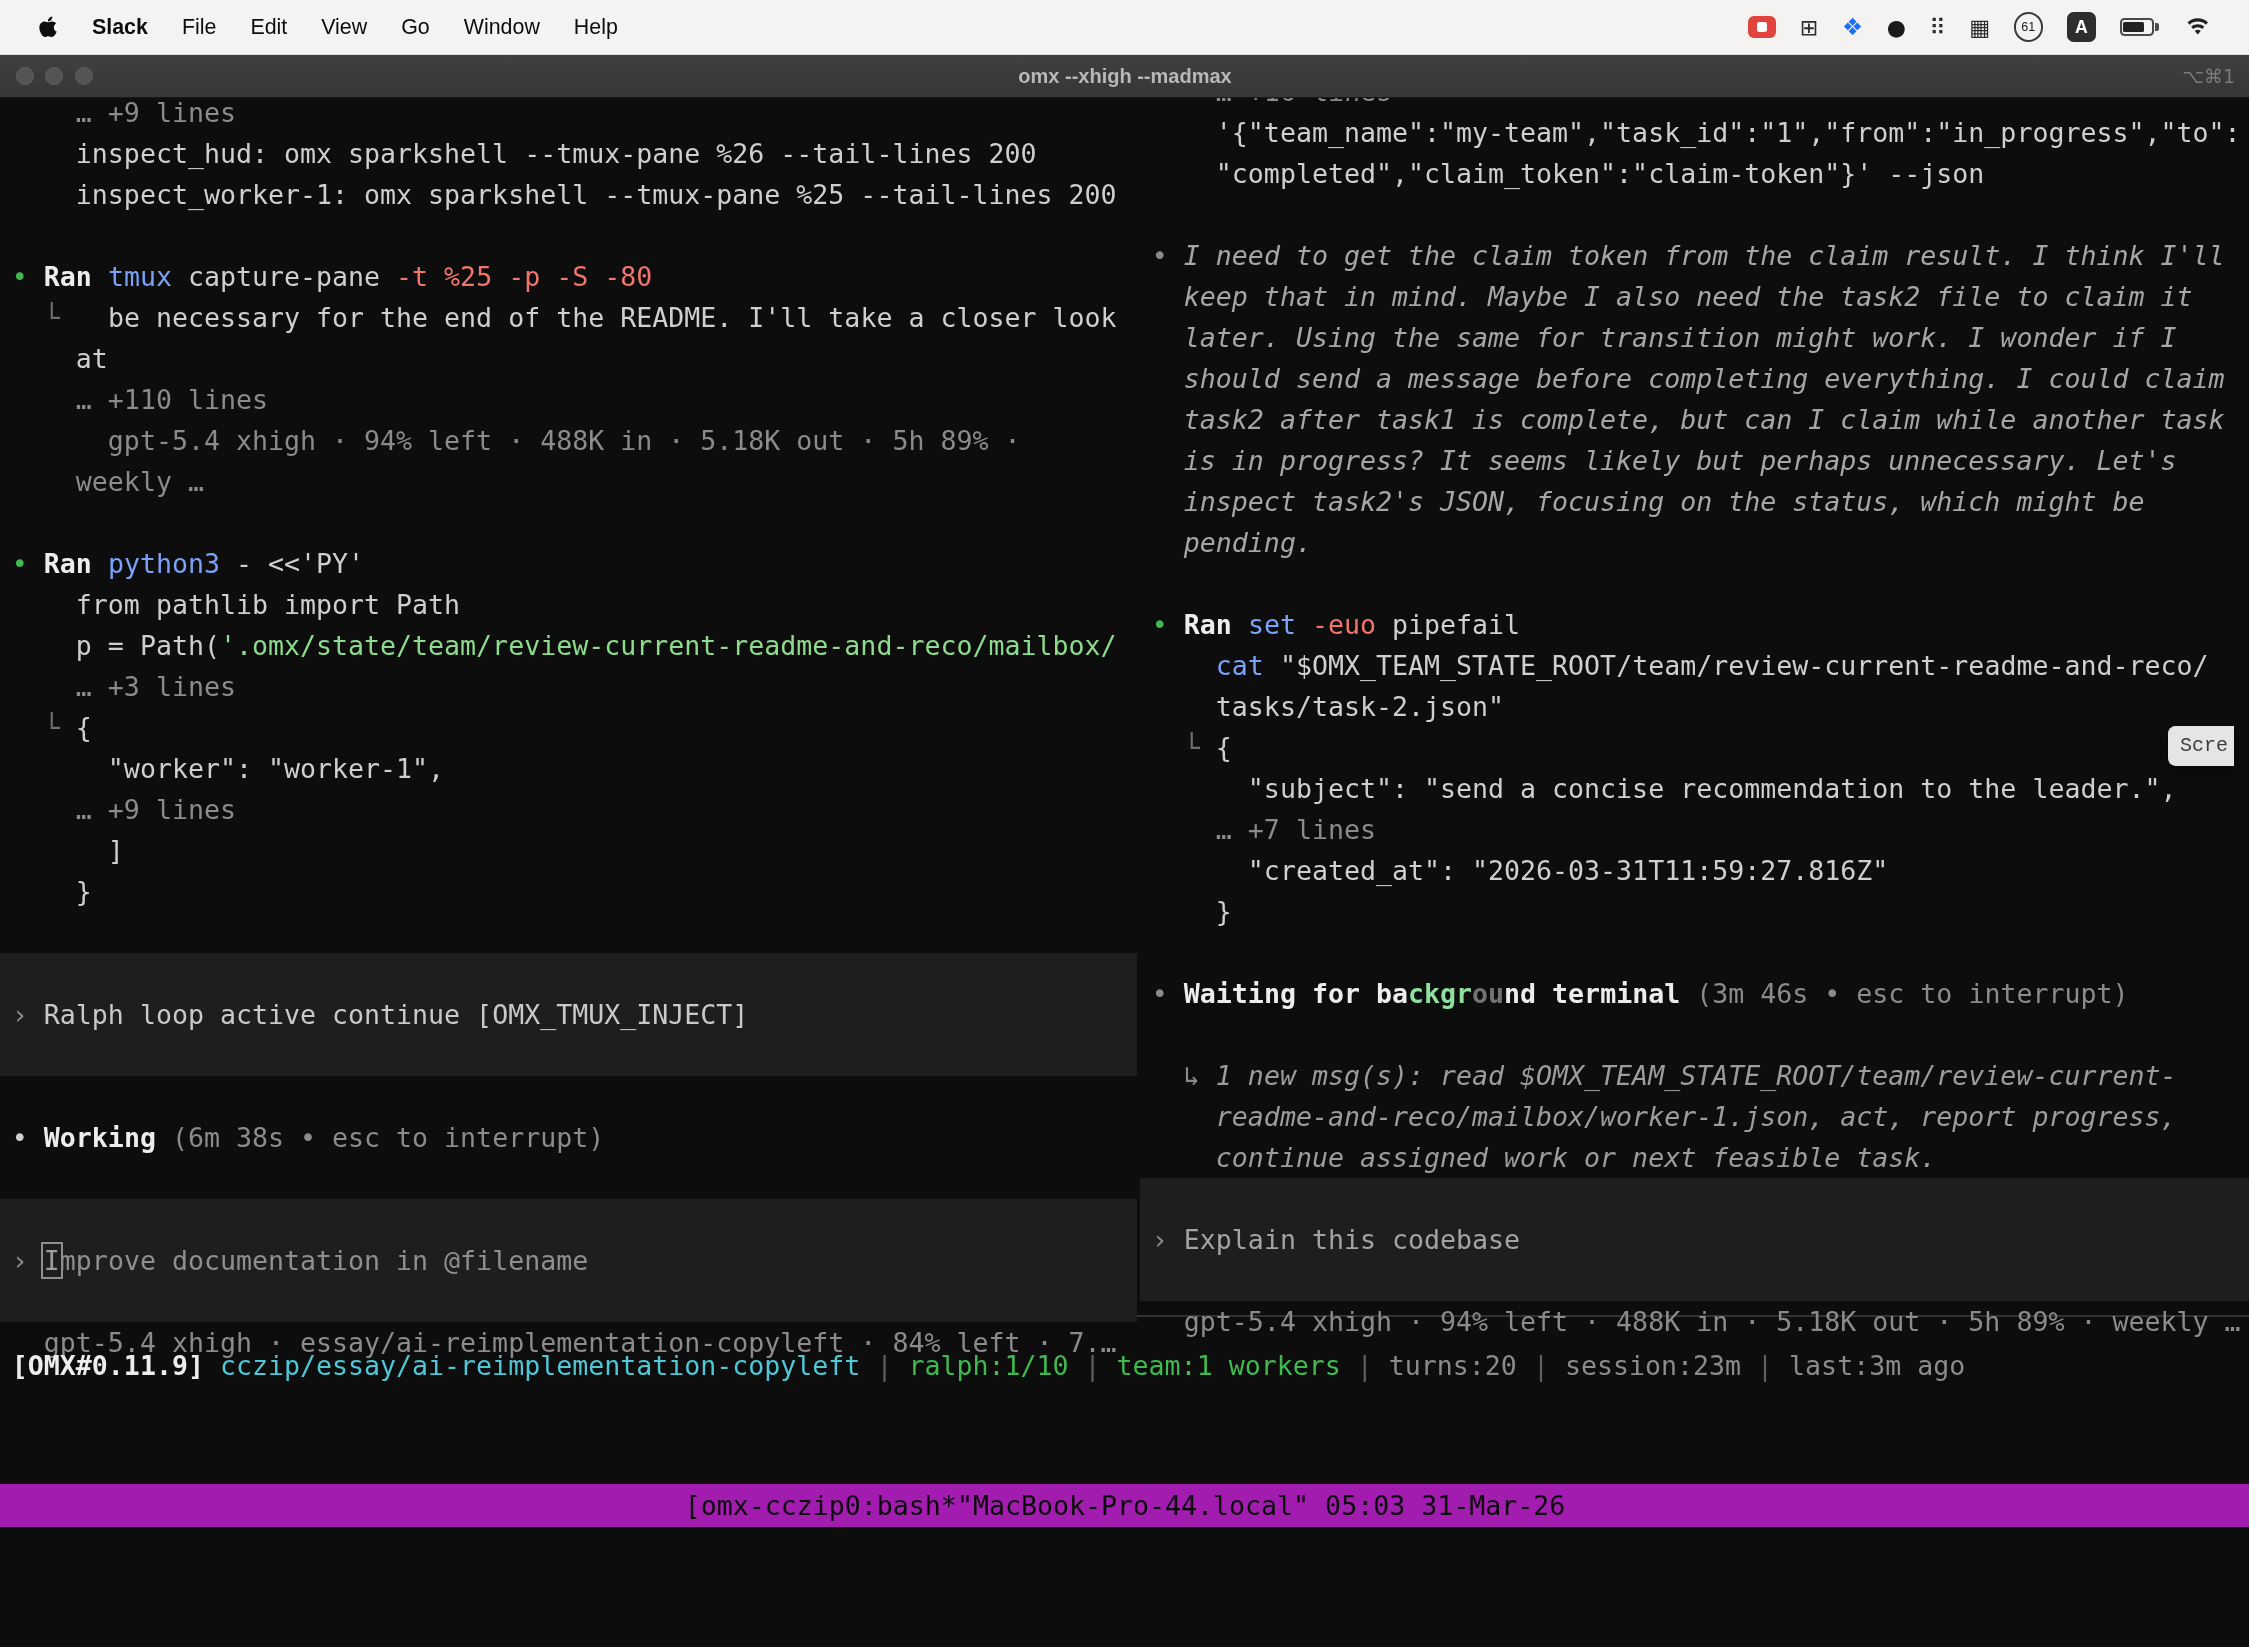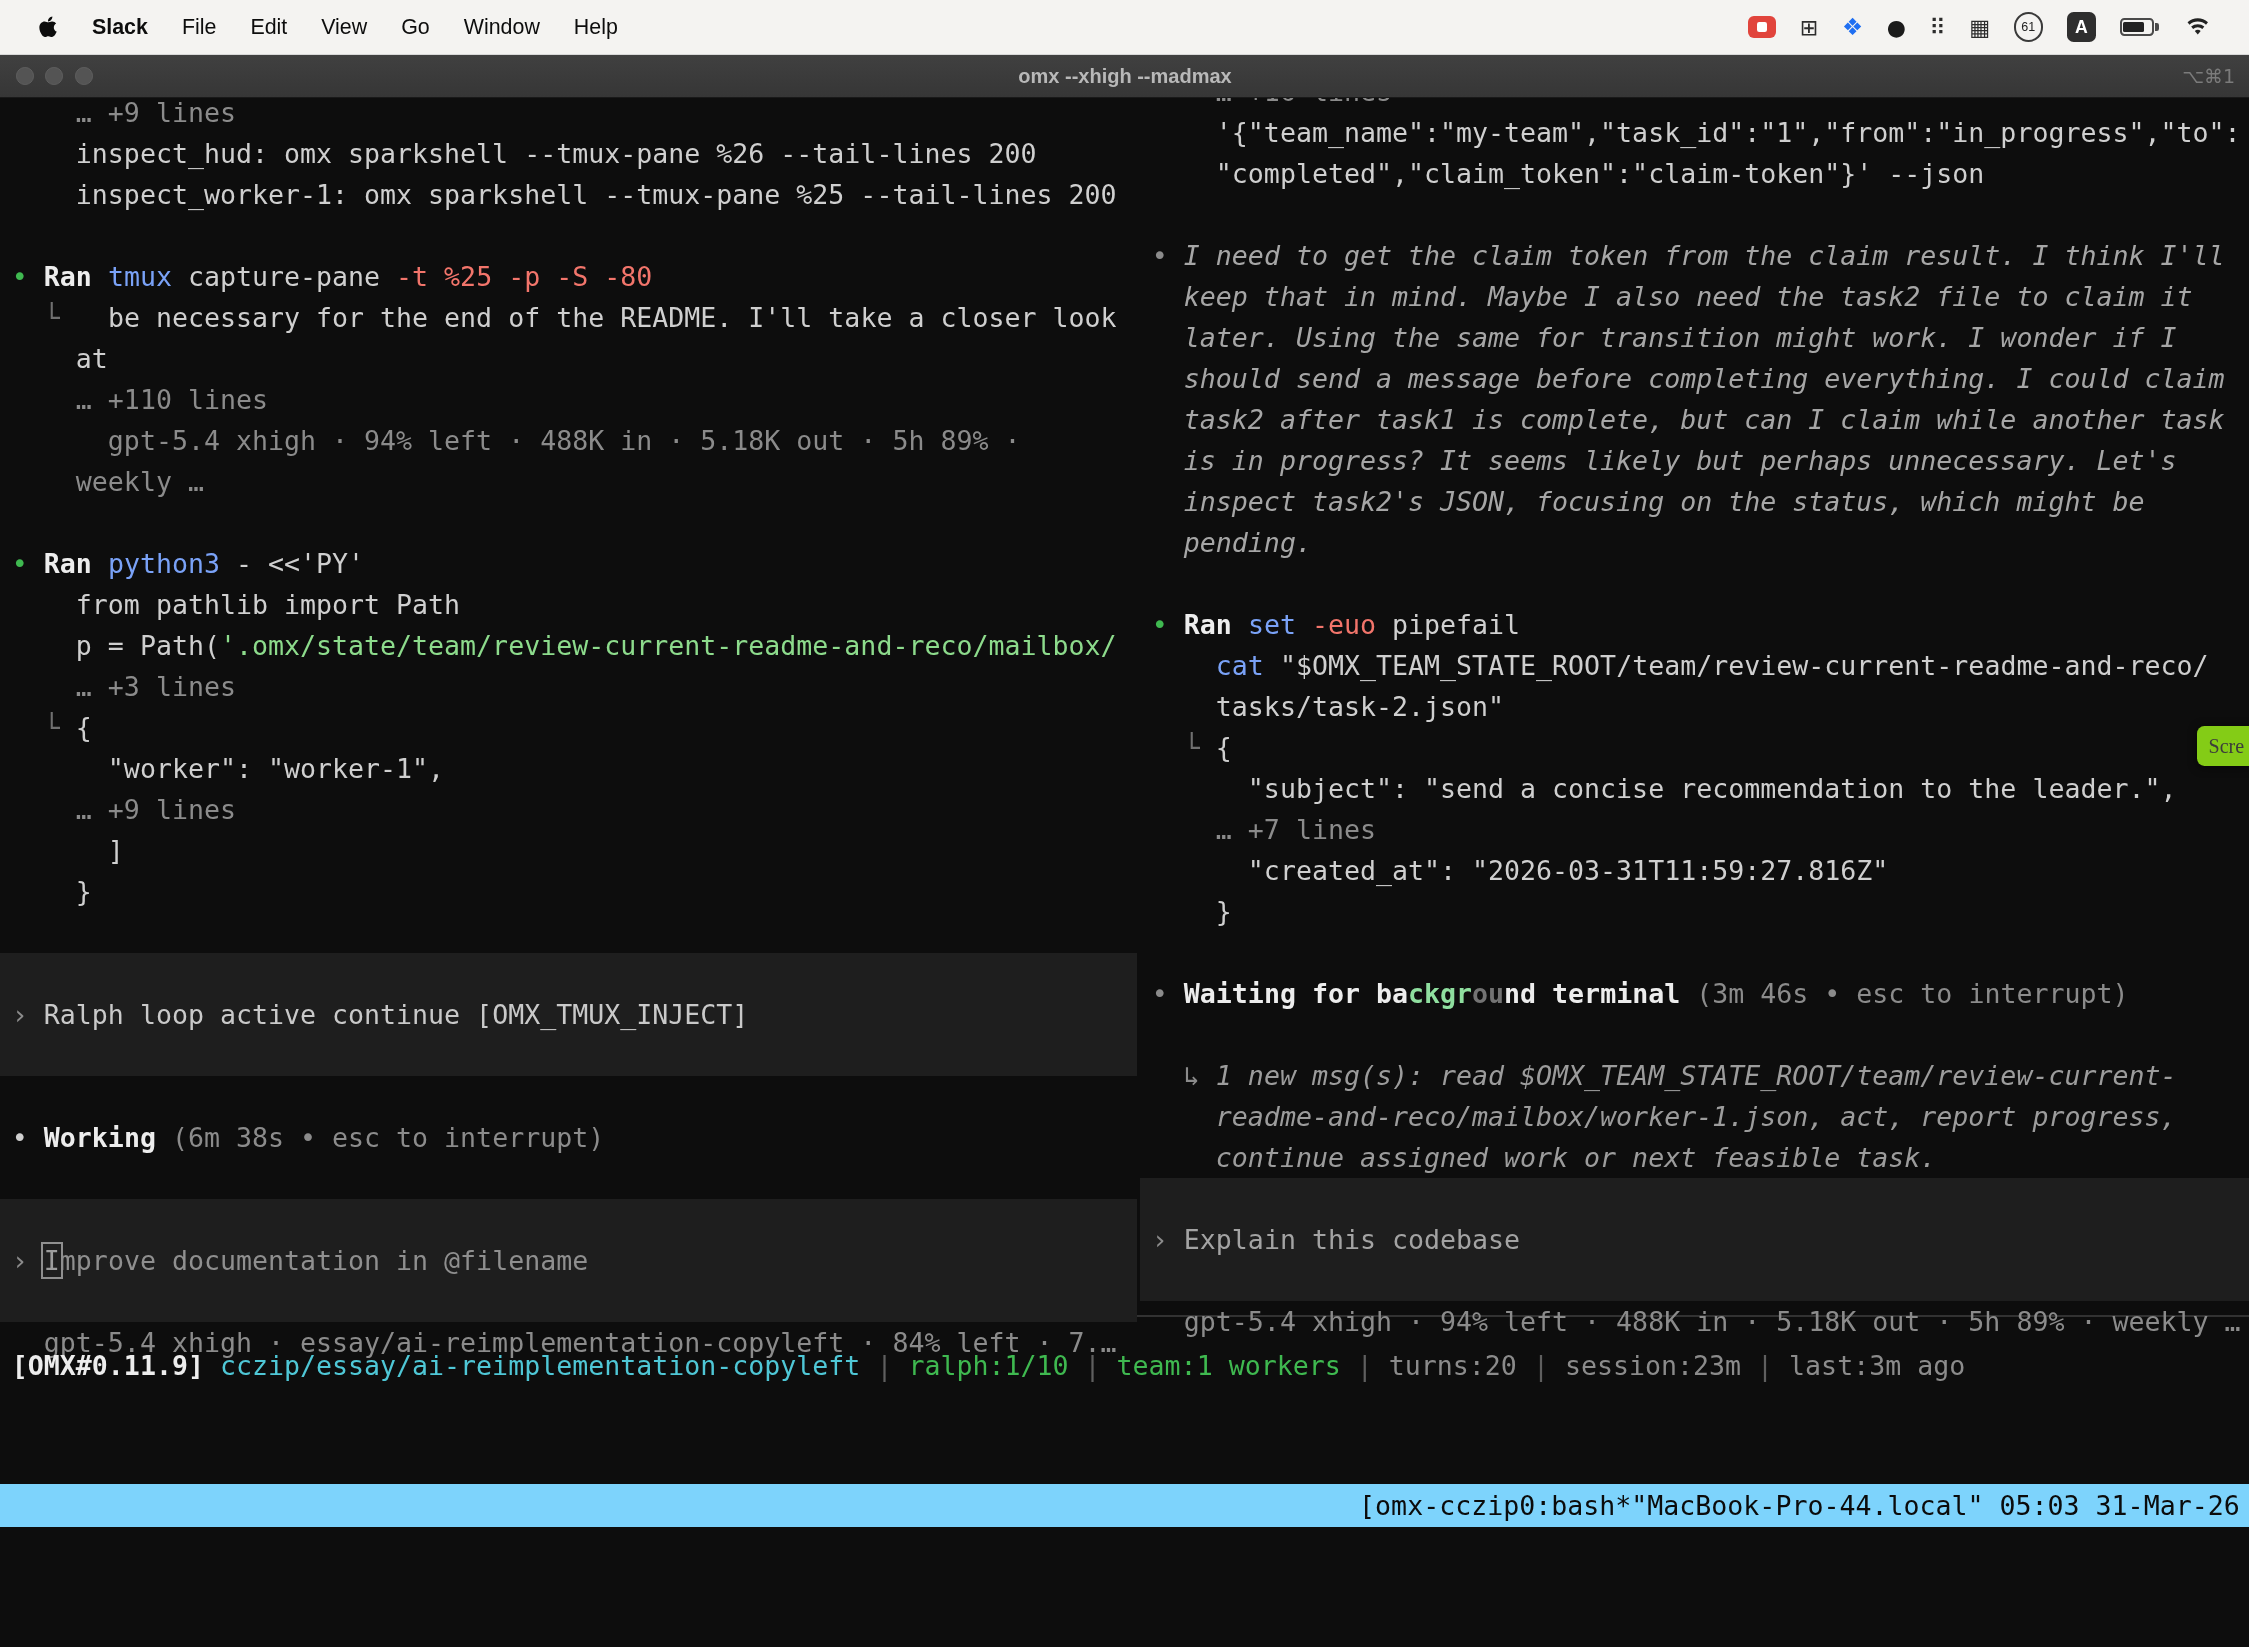--- a/index.html
+++ b/index.html
@@ -69,26 +69,26 @@
   .s-shimB{color:#737373;font-weight:bold}
   .s-cyan{color:#4fc7d6}
   .s-green2{color:#3fb950}
   .s-sep{color:#5f5f5f}
 
   .hsep{height:1.5px;background:#323232}
   .hud{height:167px;padding:28px 0 0 11.8px}
   .hudline{height:41px;line-height:41px;white-space:pre;font-size:26.6px}
 
   
-  .tmuxbar{height:43px;background:#7dd3fc;color:#0b0b0b;display:flex;justify-content:flex-end;
+  .tmuxbar{height:43px;background:#a21caf;color:#0b0b0b;display:flex;justify-content:center;
            align-items:center;padding:0 10.3px;font-size:26.6px;white-space:pre}
 
   
-  .tooltip{position:absolute;top:726px;right:0;height:40px;background:#84cc16;color:#3c3c3c;
-           font-family:Liberation Serif, serif;font-size:20px;line-height:40px;
+  .tooltip{position:absolute;top:726px;right:16px;height:40px;background:#e5e5e5;color:#3c3c3c;
+           font-family:Liberation Mono, monospace;font-size:20px;line-height:40px;
            padding:0 5.9px 0 11.8px;border-radius:7.4px 0 0 7.4px;box-shadow:0 1.5px 8.9px rgba(0,0,0,.55)}
 </style>
 </head>
 <body>
 
 <div class="screen">
 
   <header class="menubar">
     <div class="mb-left">
       <span class="apple-wrap">

